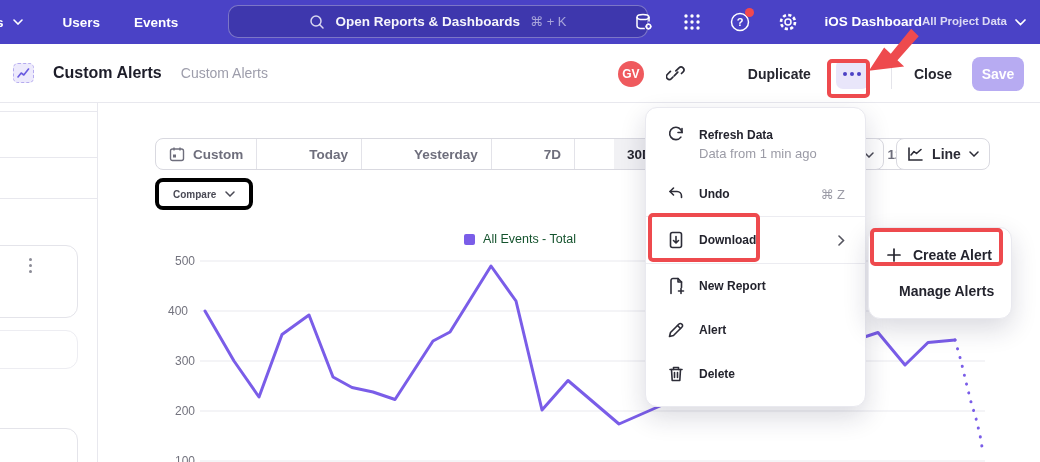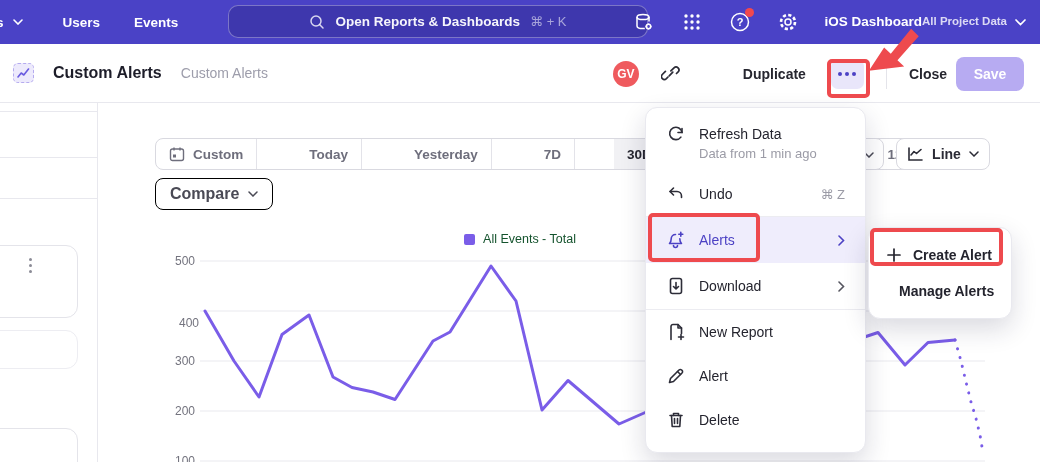--- a/index.html
+++ b/index.html
@@ -37,41 +37,41 @@
   .avatar { width:26px; height:26px; border-radius:50%; background:#ef5a5e; color:#fff; font-size:12px;
     font-weight:700; display:flex; align-items:center; justify-content:center; cursor:pointer; }
   .hbtn { font-size:14px; font-weight:600; color:#26262f; cursor:pointer; }
   .link-btn { margin-left:22px; cursor:pointer; display:flex; }
   .dup-btn { margin-left:28px;padding-left:34px; }
   .more-btn { margin-left:25px; width:33px; height:30px; border-radius:7px; background:#e9e6fa;
     display:flex; align-items:center; justify-content:center; gap:3px; cursor:pointer; }
   .more-btn i { width:4px; height:4px; border-radius:50%; background:#4c42c4; }
   .hdr-divider { width:1px; height:30px; background:#e4e4ea; margin-left:22px; }
   .close-btn { margin-left:22px; }
-  .save-btn { margin-left:9px; margin-right:16px; width:68px; height:34px; border-radius:8px;
+  .save-btn { margin-left:20px; margin-right:16px; width:52px; height:34px; border-radius:8px;
     background:#b7abf2; color:#fff; font-size:14px; font-weight:700; border:none;
     display:flex; align-items:center; justify-content:center; cursor:pointer;text-align:center; }
 
   
   .sidebar { position:absolute; left:0; top:103px; width:98px; height:359px; border-right:1px solid #e8e8ee; z-index:2; background:#fff; }
   .side-line { position:absolute; left:0; width:97px; height:1px; background:#e8e8ee; }
   .side-card { position:absolute; left:-22px; width:100px; background:#fff; border:1px solid #e4e4ea; border-radius:12px; }
   .kebab { position:absolute; left:50px; top:12px; display:flex; flex-direction:column; gap:3px; cursor:pointer; }
   .kebab i { width:3px; height:3px; border-radius:50%; background:#8b8b96; }
 
   
   .seg-control { position:absolute; left:155px; top:138px; height:32px; display:flex; align-items:stretch;
     background:#fff; border:1px solid #d9d9e0; border-radius:8px; overflow:hidden; z-index:2;gap:39px; }
   .seg { display:flex; align-items:center; justify-content:center; gap:8px; padding:0 13px;
     font-size:13.5px; font-weight:600; color:#6e6e7c; border-right:1px solid #e3e3e9; cursor:pointer; white-space:nowrap; }
   .seg:last-child { border-right:none; }
   .seg.selected { background:#f1f1f4; color:#26262f; font-weight:700; }
   .compare-btn { position:absolute; left:155px; top:178px; height:32px; padding:0 14px;
-    background:#fff; border:1px solid #000000; border-radius:8px; display:flex; align-items:center; gap:9px;
-    font-size:16px; font-weight:600; color:#4a4a55; z-index:2; cursor:pointer; }
+    background:#fff; border:4px solid #000000; border-radius:8px; display:flex; align-items:center; gap:9px;
+    font-size:10px; font-weight:600; color:#4a4a55; z-index:2; cursor:pointer; }
   .collapsed-btn { position:absolute; left:820px; top:138px; width:64px; height:32px;
     background:#fff; border:1px solid #d9d9e0; border-radius:8px; z-index:2; cursor:pointer; }
   .collapsed-btn svg { position:absolute; right:9px; top:13px; }
   .line-btn { position:absolute; left:896px; top:138px; width:94px; height:32px;
     background:#fff; border:1px solid #d9d9e0; border-radius:8px; display:flex; align-items:center;
     justify-content:center; gap:8px; font-size:14px; font-weight:600; color:#2b2b36; z-index:2; cursor:pointer; }
 
   
   .legend { position:absolute; left:0; top:232px; width:1040px; display:flex; align-items:center;
     justify-content:center; gap:8px; z-index:1; pointer-events:none; }
@@ -79,21 +79,21 @@
   .legend-label { font-size:12.5px; color:#14532d; }
   #chart-svg { position:absolute; left:0; top:0; z-index:1; pointer-events:none; }
   .ytick { position:absolute; width:40px; text-align:right; font-size:12px; color:#73737e; z-index:1; }
 
   
   .menu { position:absolute; left:645px; top:107px; width:221px; background:#fff;
     border:1px solid #e9e9ef; border-radius:12px; box-shadow:0 10px 26px rgba(25,25,60,.16);
     z-index:5; padding:10px 0; }
   .mrow { display:flex; align-items:center; padding:0 20px; height:44px; cursor:pointer; }
   .mrow .micon { width:19px; display:flex; justify-content:center; margin-right:14px; flex:none; }
-  .mrow .mlabel { font-size:14px; font-weight:400; color:#24242e; }
+  .mrow .mlabel { font-size:12px; font-weight:700; color:#24242e; }
   .mrow .mright { margin-left:auto; display:flex; align-items:center; font-size:13px; color:#9b9ba6; }
   .mrow.two-line { height:54px; align-items:flex-start; padding-top:7px; }
   .msub { font-size:13px; color:#9b9ba6; margin-top:3px; }
   .mdivider { height:1px; background:#ececf1; margin:0; }
   .mrow.highlight { background:#efedfc; height:46px; }
   .mrow.highlight .mlabel { color:#4c42c4; }
   .mrow.dl { height:46px; }
 
   
   .submenu { position:absolute; left:868px; top:227px; width:144px; background:#fff;
@@ -118,21 +118,21 @@
       <line x1="200" x2="985" y1="261" y2="261" stroke="#e9e9ee" stroke-width="1"></line>
       <line x1="200" x2="985" y1="311" y2="311" stroke="#e9e9ee" stroke-width="1"></line>
       <line x1="200" x2="985" y1="361" y2="361" stroke="#e9e9ee" stroke-width="1"></line>
       <line x1="200" x2="985" y1="411" y2="411" stroke="#e9e9ee" stroke-width="1"></line>
       <line x1="200" x2="985" y1="461" y2="461" stroke="#e9e9ee" stroke-width="1"></line>
       <polyline points="205,311 234,361 259,397 282,334.5 309,315 333,377 352,387.5 373,392 395,399.5 433,341 450,332 491,266 516,301 542,410 568,380.5 619,424 660,406 700,383.5 760,363.5 820,348.5 860,338.5 878,332.5 905,365 928,342.5 955,340" fill="none" stroke="#7a5de8" stroke-width="3" stroke-linejoin="round" stroke-linecap="round"></polyline>
       <polyline points="955,340 961,361 966,382 971,402 976,418.5 980,435 982,447" fill="none" stroke="#7a5de8" stroke-width="3" stroke-linecap="round" stroke-dasharray="0.1 9"></polyline>
     </svg>
 
   <span class="ytick" id="yt0" style="left: 155px; top: 254px;">500</span>
-  <span class="ytick" id="yt1" style="left: 159px; top: 304px; margin-top: 12px;">400</span>
+  <span class="ytick" id="yt1" style="left: 148px; top: 304px;">400</span>
   <span class="ytick" id="yt2" style="left: 155px; top: 354px;">300</span>
   <span class="ytick" id="yt3" style="left: 155px; top: 404px;">200</span>
   <span class="ytick" id="yt4" style="left: 155px; top: 454px;">100</span>
 
   <div class="legend">
     <span class="legend-swatch" style="background: rgb(122, 93, 232);"></span>
     <span class="legend-label">All Events - Total</span>
   </div>
 
   <div class="navbar">
@@ -319,35 +319,20 @@
       <span class="micon">
         <svg width="18" height="18" viewBox="0 0 18 18" fill="none" stroke="#2d2d38" stroke-width="1.6" stroke-linecap="round" stroke-linejoin="round">
             <path d="M6.5 3L3 6.5 6.5 10"></path>
             <path d="M3 6.5h7a4.5 4.5 0 0 1 4.5 4.5v1.5"></path>
           </svg>
       </span>
       <span class="mlabel">Undo</span>
       <span class="mright">⌘ Z</span>
     </div>
     <div class="mdivider"></div>
-    <div class="mrow highlight">
-      <span class="micon">
-        <svg width="19" height="19" viewBox="0 0 19 19" fill="none" stroke="#4c42c4" stroke-width="1.6" stroke-linecap="round" stroke-linejoin="round">
-          <path d="M7.5 14.5a2 2 0 0 0 4 0"></path>
-            <path d="M9.5 3.5A4.3 4.3 0 0 0 5.2 7.8c0 3.2-1.7 4.7-1.7 4.7h12s-1.7-1.5-1.7-4.7"></path>
-            <path d="M12.8 3.2h4M14.8 1.2v4"></path>
-        </svg>
-      </span>
-      <span class="mlabel">Alerts</span>
-      <span class="mright">
-        <svg width="7" height="11" viewBox="0 0 7 11">
-            <path d="M1 1l4.5 4.5L1 10" stroke="#4c42c4" stroke-width="1.6" fill="none" stroke-linecap="round"></path>
-          </svg>
-      </span>
-    </div>
     <div class="mrow dl">
       <span class="micon">
         <svg width="18" height="18" viewBox="0 0 18 18" fill="none" stroke="#2d2d38" stroke-width="1.6" stroke-linecap="round" stroke-linejoin="round">
             <rect x="3.5" y="1.5" width="11" height="15" rx="2"></rect>
             <path d="M9 5.5v6M6.5 9.5L9 12l2.5-2.5"></path>
           </svg>
       </span>
       <span class="mlabel">Download</span>
       <span class="mright">
         <svg width="7" height="11" viewBox="0 0 7 11">

